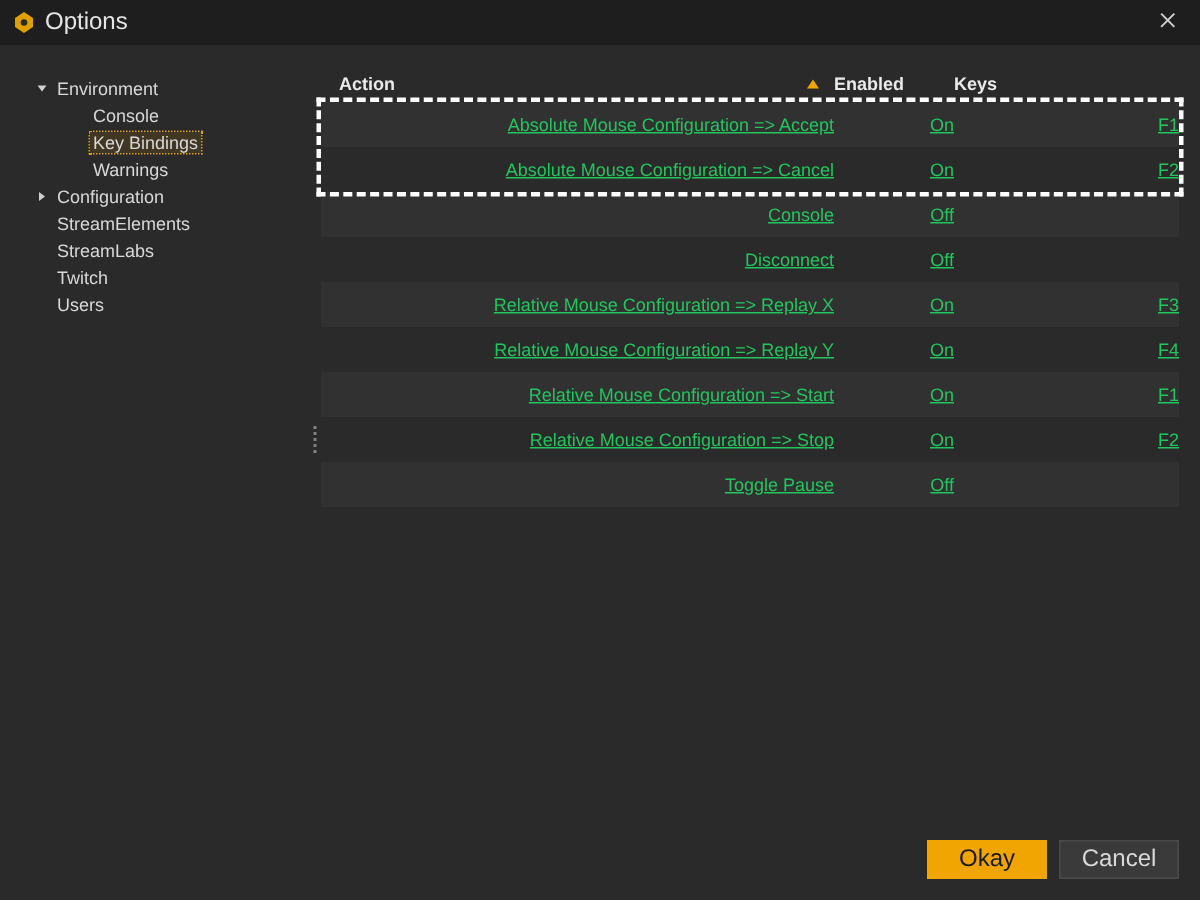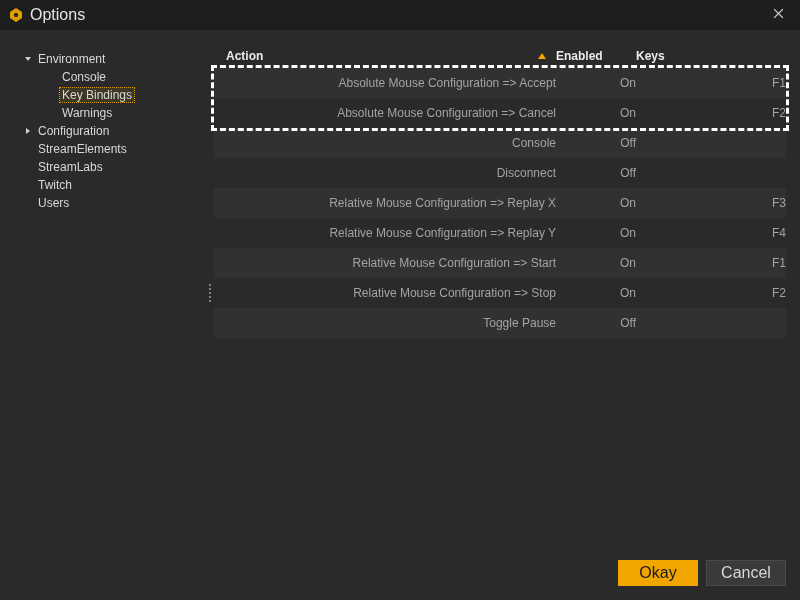--- a/index.html
+++ b/index.html
@@ -102,21 +102,22 @@
     margin-right: 10px;
   }
   .rows {
     position: relative;
   }
   .row {
     display: flex;
     align-items: center;
     height: 30px;
     padding-left: 12px;
-    color: #a3a3a3;
+    color: #22c55e;
+    text-decoration: underline;
   }
   .row.odd  { background: #313131; }
   .row.even { background: #2a2a2a; }
   .row .col-action { white-space: nowrap; overflow: hidden; text-overflow: ellipsis; }
   .highlight-box {
     position: absolute;
     border: 3px dashed #ffffff;
     pointer-events: none;
   }
   .drag-handle {

